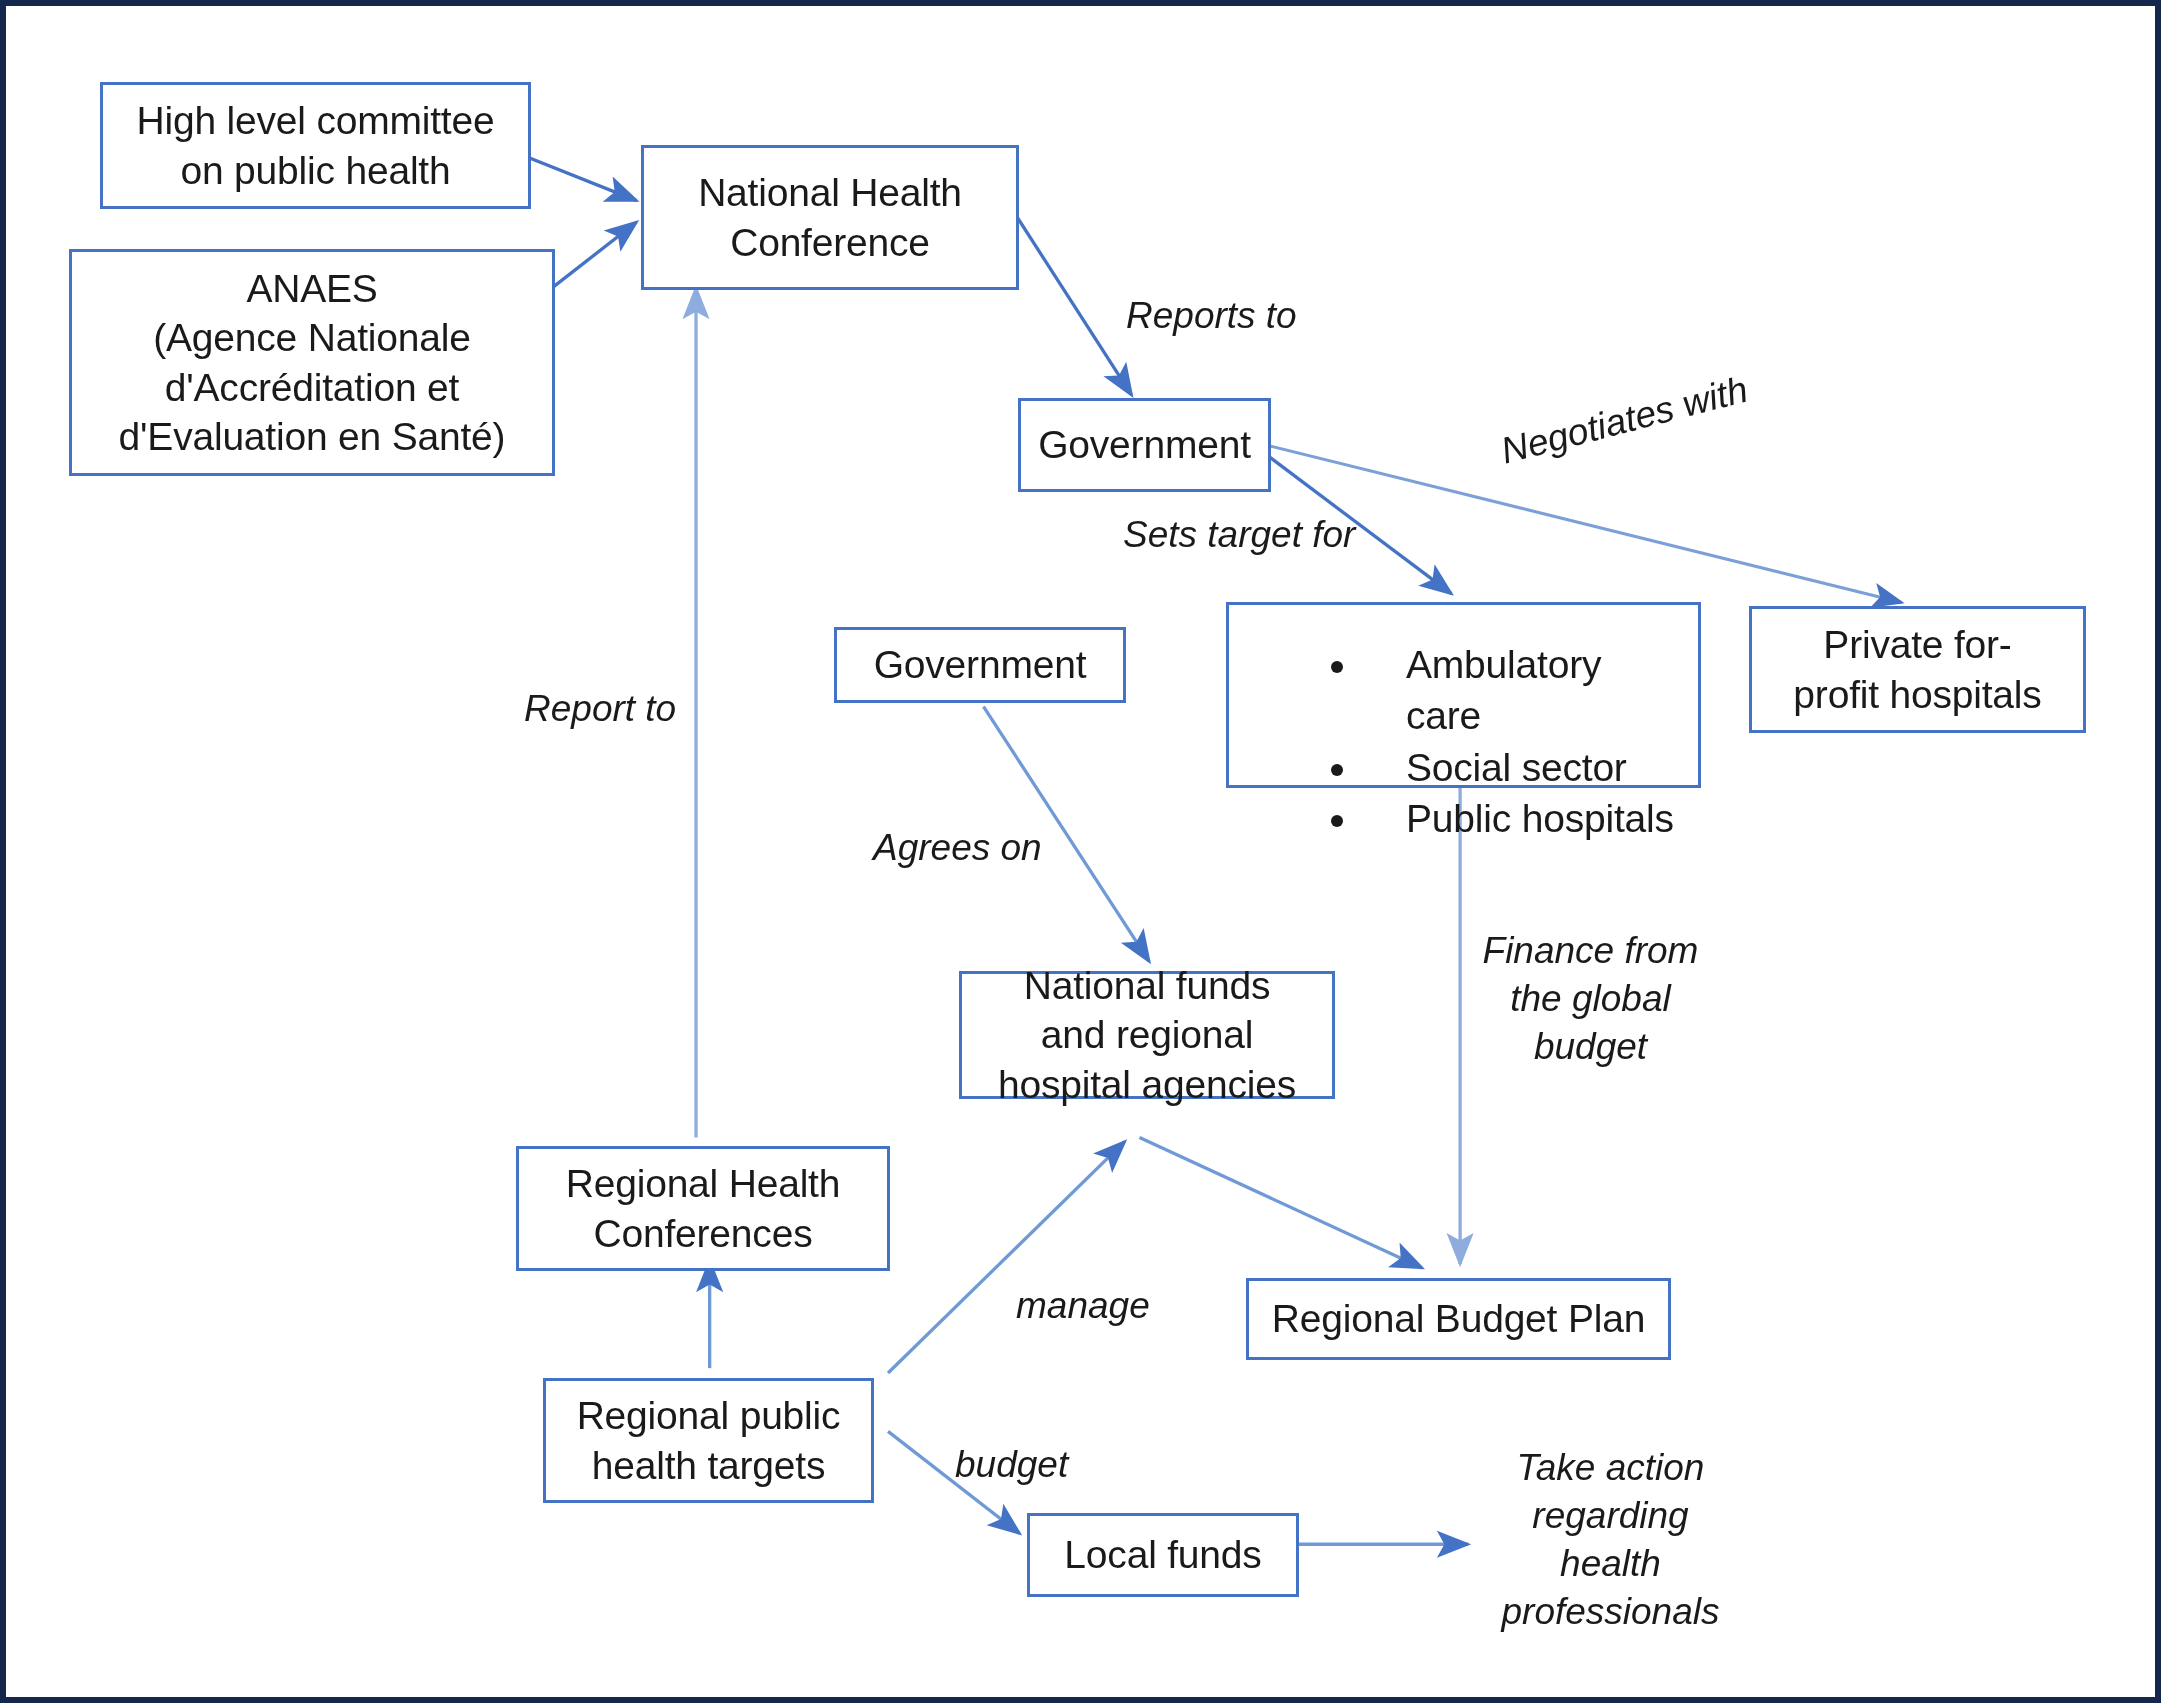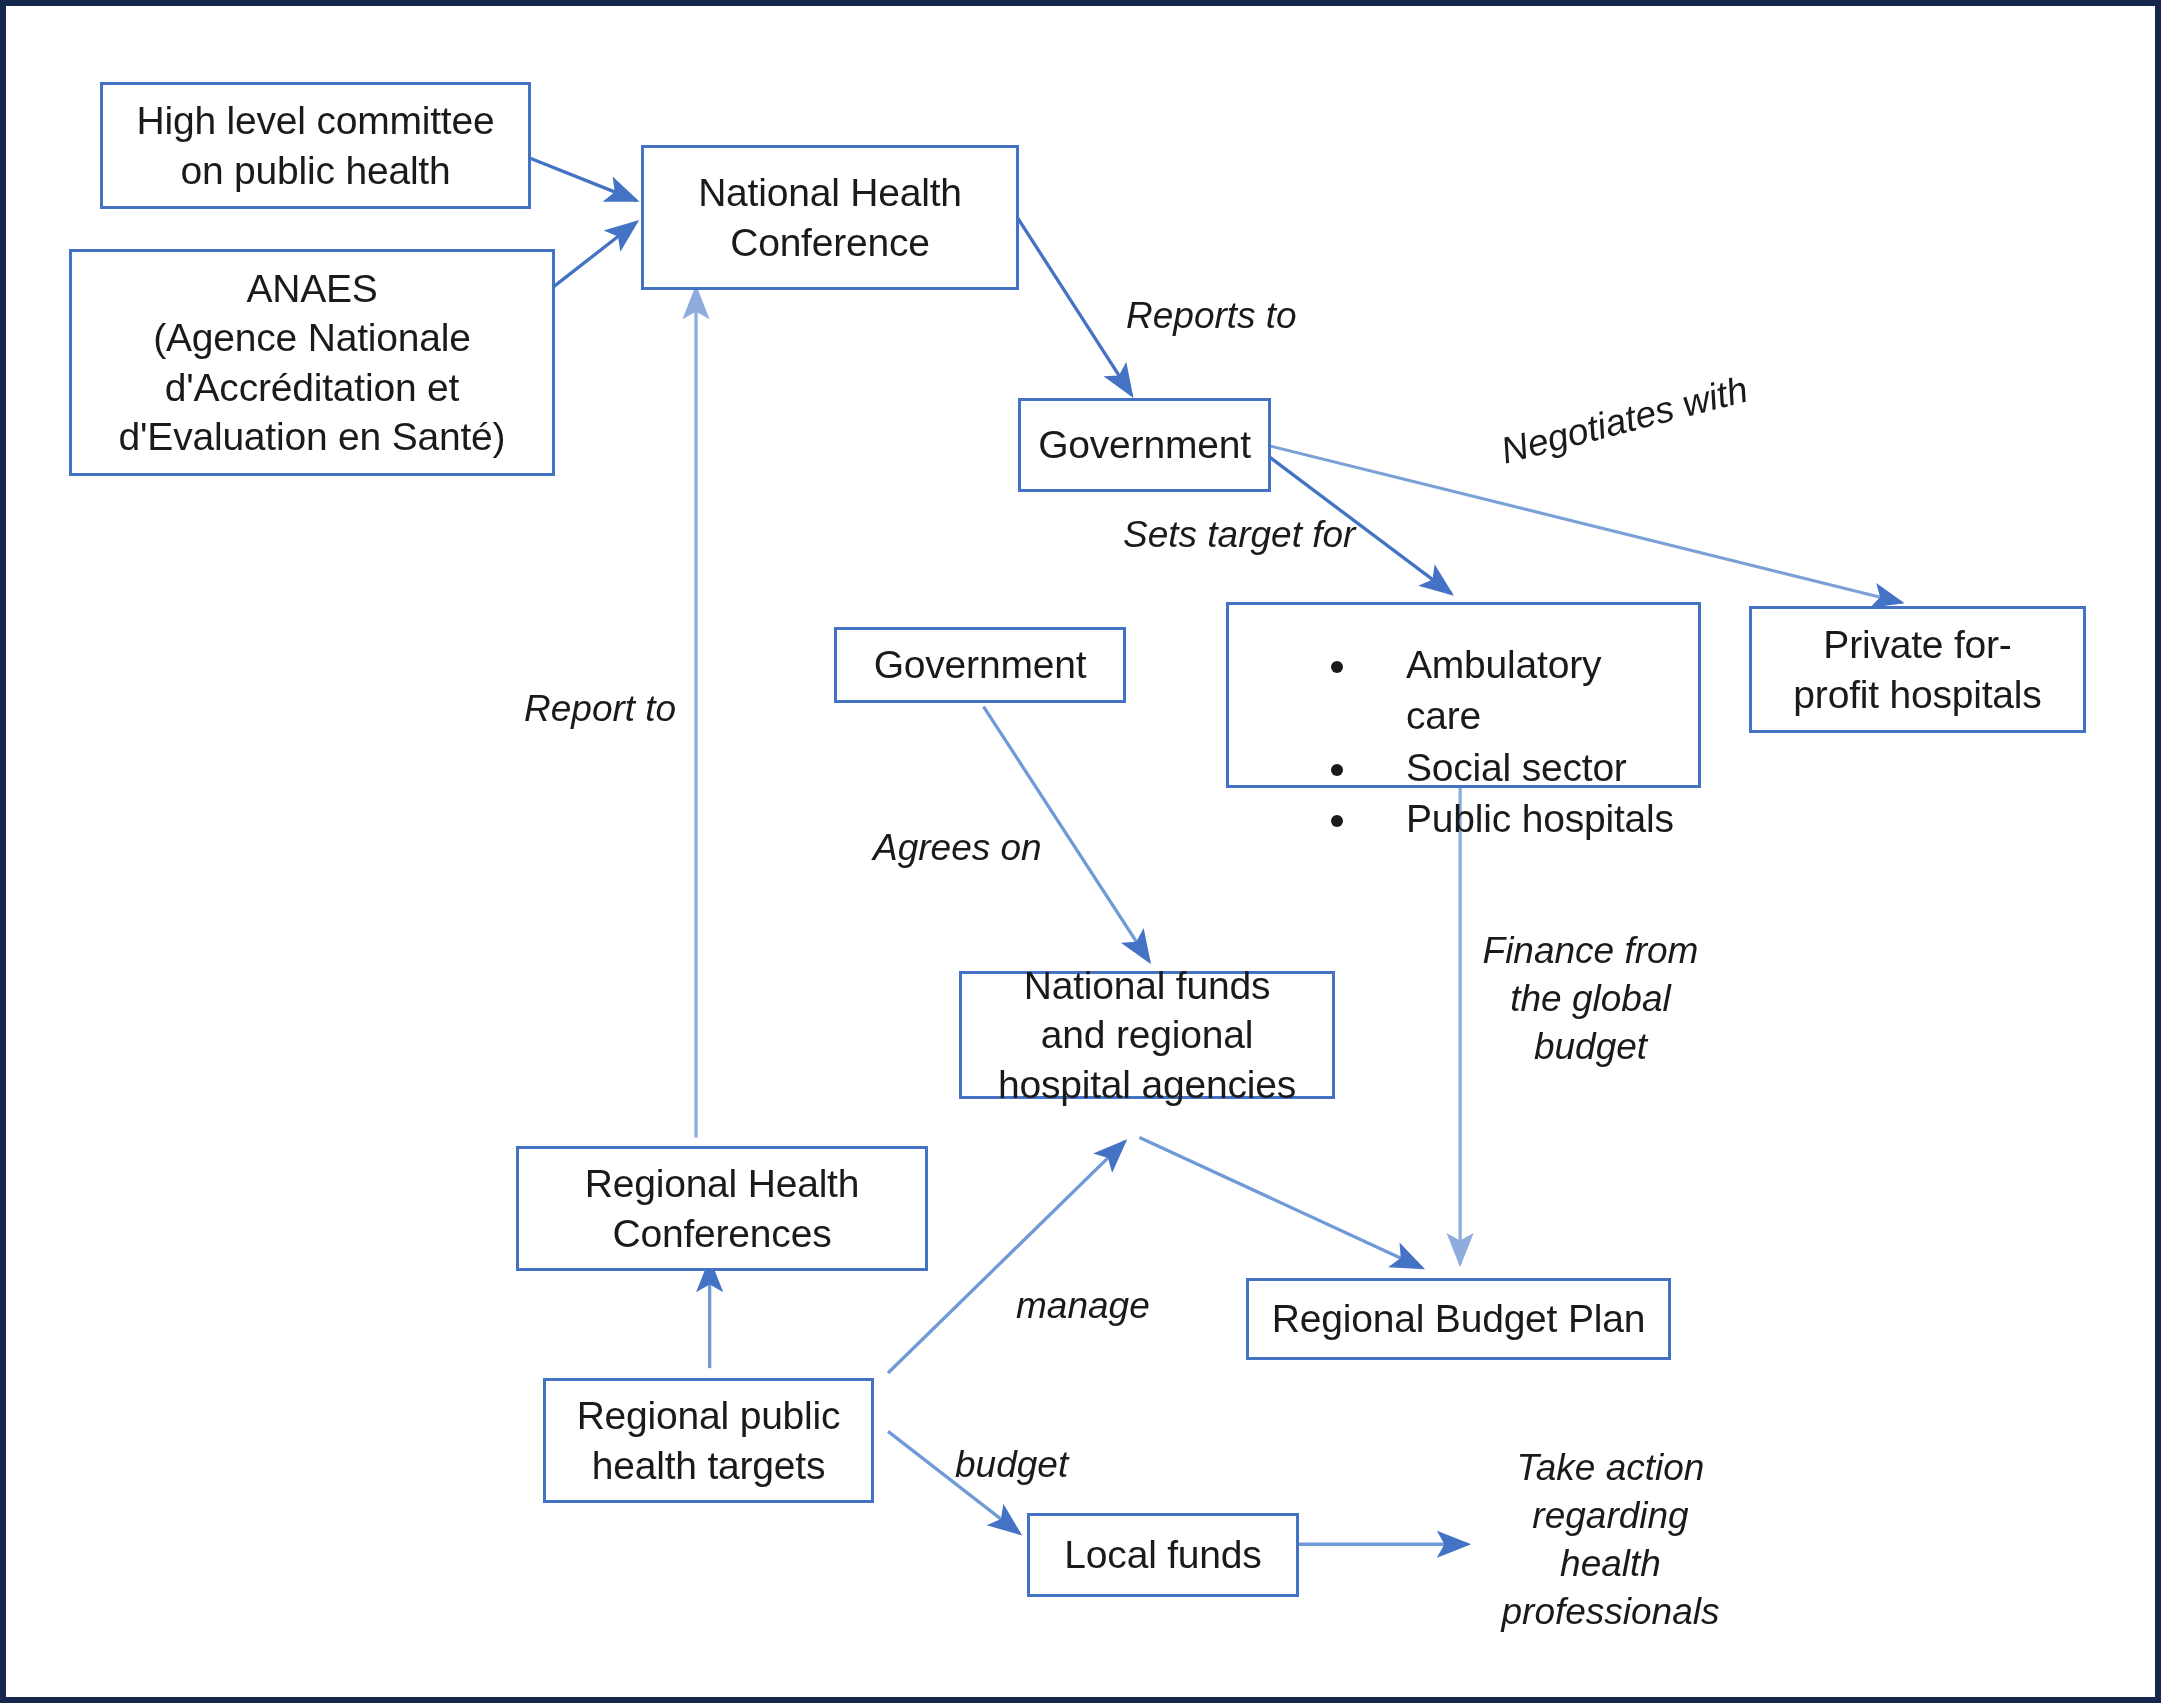--- a/index.html
+++ b/index.html
@@ -153,21 +153,21 @@
   <div class="node" style="left:828px; top:621px; width:292px; height:76px;">
     <span class="txt">Government</span>
   </div>
 
   <div class="node" style="left:953px; top:965px; width:376px; height:128px;">
     <span class="txt">National funds
 and regional
 hospital agencies</span>
   </div>
 
-  <div class="node" style="left:510px; top:1140px; width:412px; height:125px;">
+  <div class="node" style="left:510px; top:1140px; width:374px; height:125px;">
     <span class="txt">Regional Health
 Conferences</span>
   </div>
 
   <div class="node" style="left:1240px; top:1272px; width:425px; height:82px;">
     <span class="txt">Regional Budget Plan</span>
   </div>
 
   <div class="node" style="left:537px; top:1372px; width:331px; height:125px;">
     <span class="txt">Regional public

